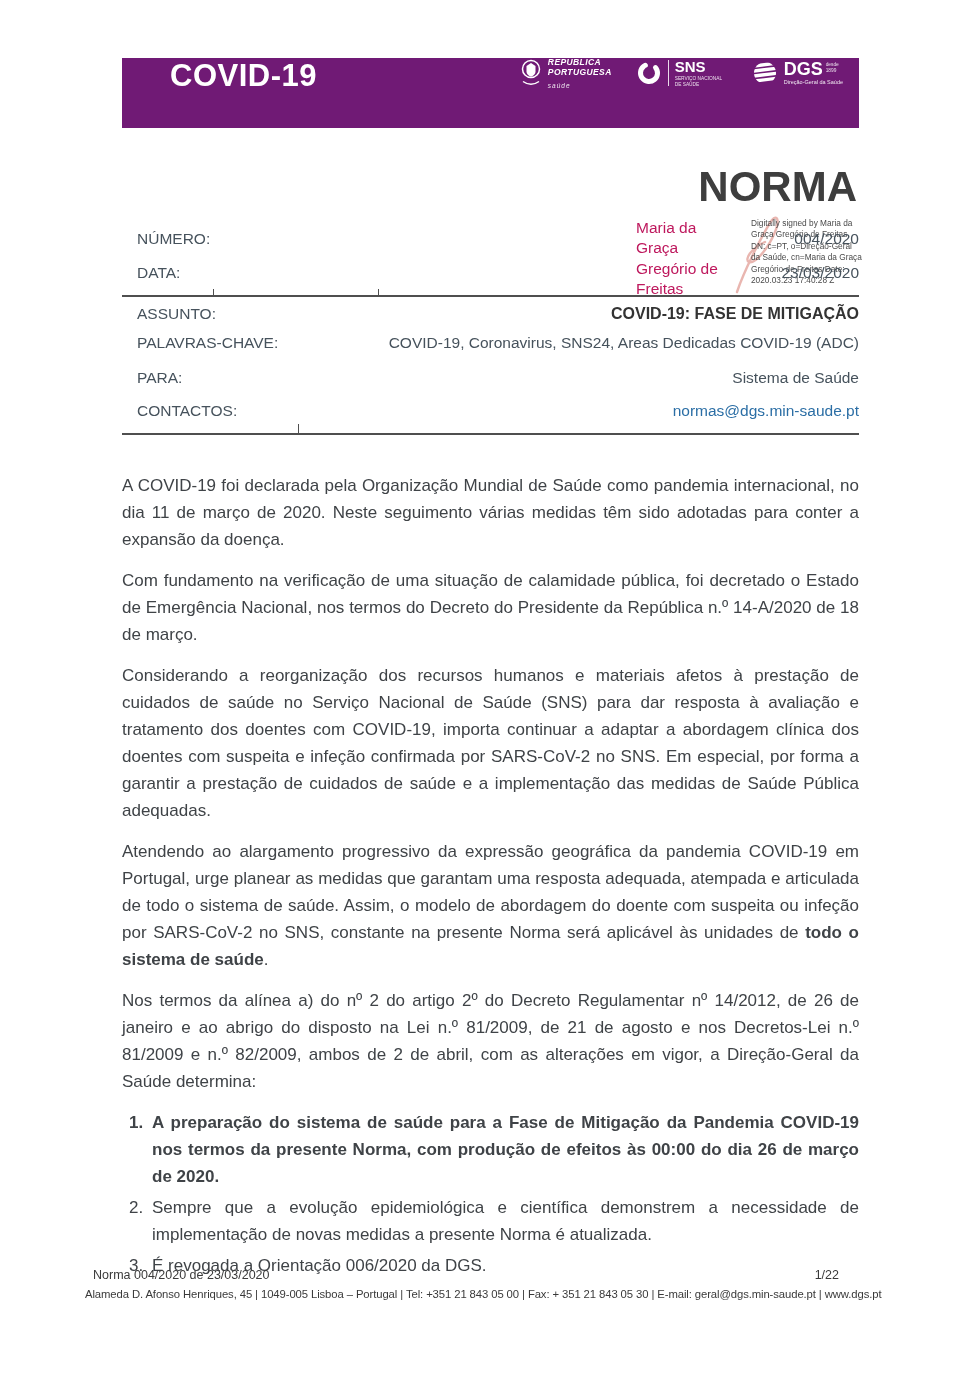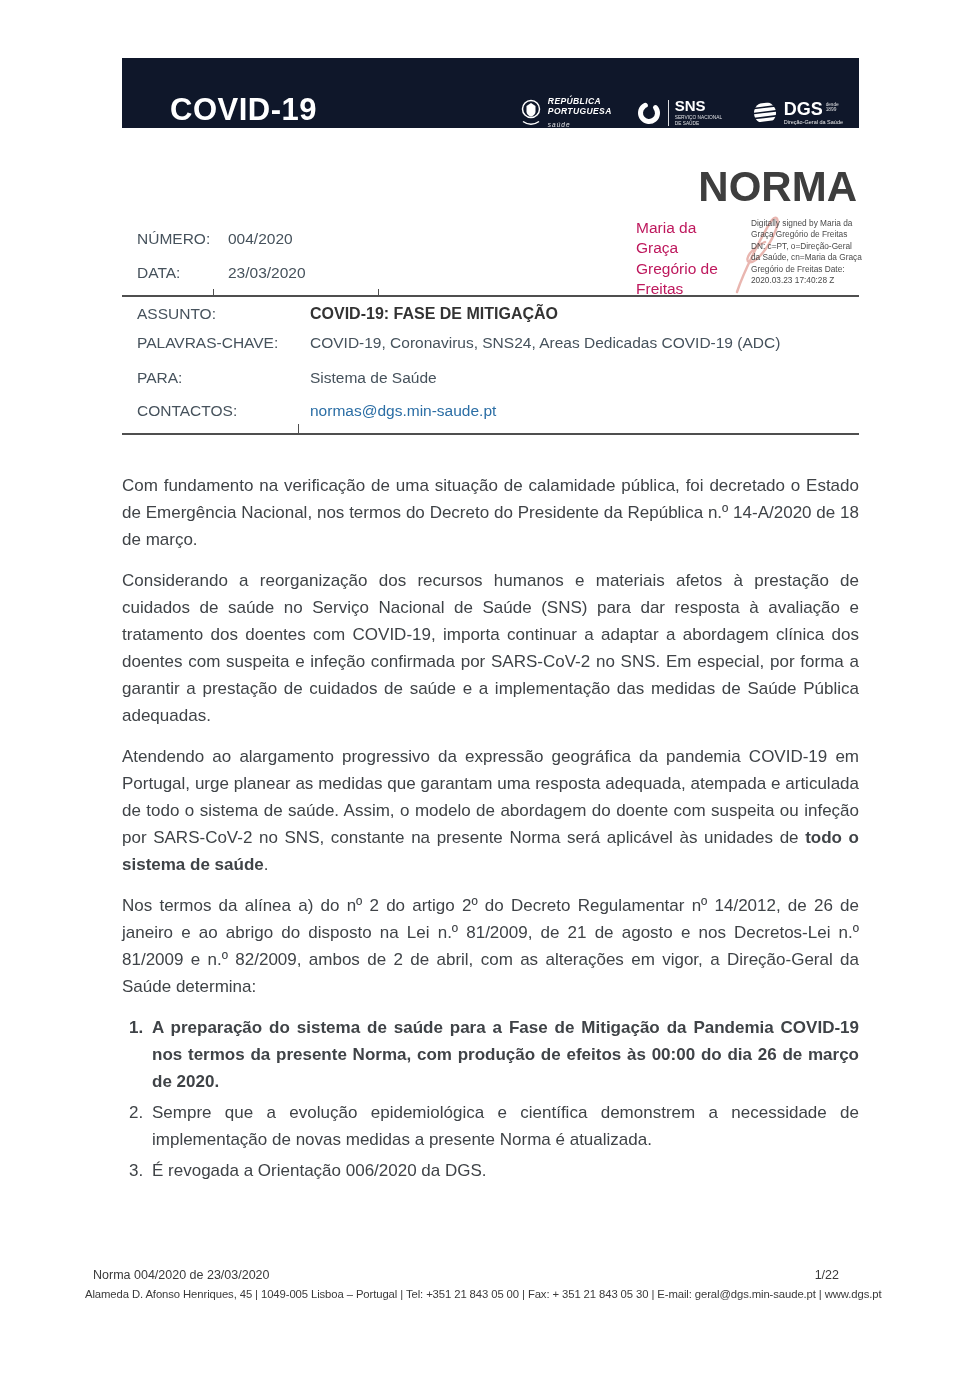--- a/index.html
+++ b/index.html
@@ -9,22 +9,22 @@
     background: #ffffff;
     font-family: "Liberation Sans", sans-serif;
     color: #3F4347;
     overflow: hidden;
   }
 
   
   .header-bar {
     position: absolute; left: 122px; top: 58px;
     width: 737px; height: 70px;
-    background: #0f172a;
-    display: flex; align-items: flex-end;
+    background: #701a75;
+    display: flex; align-items: flex-start;
   }
   .header-title {
     margin-left: 48px;
     font-size: 31px; font-weight: bold; color: #fff; letter-spacing: .5px;
   }
   .logos { margin-left: auto; margin-right: 16px; display: flex; align-items: center; gap: 24px; }
   .logo { display: flex; align-items: center; color: #fff; }
   .logo svg { display: block; }
   .rp-text { margin-left: 6px; font-style: italic; }
   .rp-name { font-size: 8.5px; font-weight: bold; line-height: 1.15; letter-spacing: .4px; }
@@ -46,21 +46,21 @@
 
   
   .signature { position: absolute; left: 636px; top: 218px; width: 226px; display: flex; }
   .sig-name { width: 106px; font-size: 15.5px; line-height: 1.32; color: #be185d; }
   .sig-detail-wrap { position: relative; margin-left: 20px; width: 124px; }
   .sig-flourish { position: absolute; left: -26px; top: -6px; }
   .sig-details { position: relative; font-size: 8.3px; line-height: 1.38; color: #4A4A4A; }
 
   
   .meta { position: absolute; left: 122px; top: 226px; width: 737px; font-size: 15.5px; color: #46525C; }
-  .meta-row { display: flex; padding-left: 15px; }
+  .meta-row { display: flex; padding-left: 15px; justify-content: space-between; }
   .meta-label { flex: 0 0 91px; }
   .meta-label-wide { flex: 0 0 173px; }
   .meta-value { color: #46525C; }
   .row-numero { margin-top: 4px; }
   .row-data { margin-top: 16px; }
   .rule { position: relative; height: 2px; background: #4F4F4F; }
   .rule-top { margin-top: 13px; }
   .rule-bottom { margin-top: 13px; }
   .tick { position: absolute; width: 1px; background: #4F4F4F; bottom: 2px; }
   .assunto-row { margin-top: 8px; }
@@ -202,20 +202,21 @@
       <span class="meta-label-wide">CONTACTOS:</span>
       <span class="meta-value link">normas@dgs.min-saude.pt</span>
     </div>
 
     <div class="rule rule-bottom">
       <span class="tick" style="left:176px; height:9px;"></span>
     </div>
   </div>
 
   <div class="body-text">
+    <p>A COVID-19 foi declarada pela Organização Mundial de Saúde como pandemia internacional, no dia 11 de março de 2020. Neste seguimento várias medidas têm sido adotadas para conter a expansão da doença.</p>
     <p>Com fundamento na verificação de uma situação de calamidade pública, foi decretado o Estado de Emergência Nacional, nos termos do Decreto do Presidente da República n.º 14-A/2020 de 18 de março.</p>
     <p>Considerando a reorganização dos recursos humanos e materiais afetos à prestação de cuidados de saúde no Serviço Nacional de Saúde (SNS) para dar resposta à avaliação e tratamento dos doentes com COVID-19, importa continuar a adaptar a abordagem clínica dos doentes com suspeita e infeção confirmada por SARS-CoV-2 no SNS. Em especial, por forma a garantir a prestação de cuidados de saúde e a implementação das medidas de Saúde Pública adequadas.</p>
     <p><span>Atendendo ao alargamento progressivo da expressão geográfica da pandemia COVID-19 em Portugal, urge planear as medidas que garantam uma resposta adequada, atempada e articulada de todo o sistema de saúde. Assim, o modelo de abordagem do doente com suspeita ou infeção por SARS-CoV-2 no SNS, constante na presente Norma será aplicável às unidades de </span><span class="bold">todo o sistema de saúde</span><span>.</span></p>
     <p>Nos termos da alínea a) do nº 2 do artigo 2º do Decreto Regulamentar nº 14/2012, de 26 de janeiro e ao abrigo do disposto na Lei n.º 81/2009, de 21 de agosto e nos Decretos-Lei n.º 81/2009 e n.º 82/2009, ambos de 2 de abril, com as alterações em vigor, a Direção-Geral da Saúde determina:</p>
 
     <ol class="determinations">
       <li class="bold">
         <span class="li-num">1.</span>
         <span class="li-text">A preparação do sistema de saúde para a Fase de Mitigação da Pandemia COVID-19 nos termos da presente Norma, com produção de efeitos às 00:00 do dia 26 de março de 2020.</span>
       </li>

